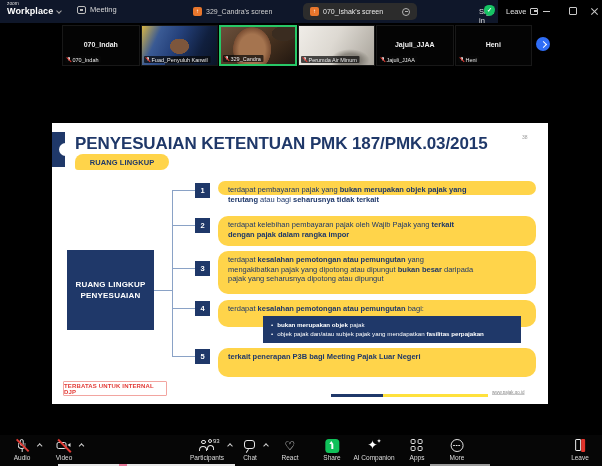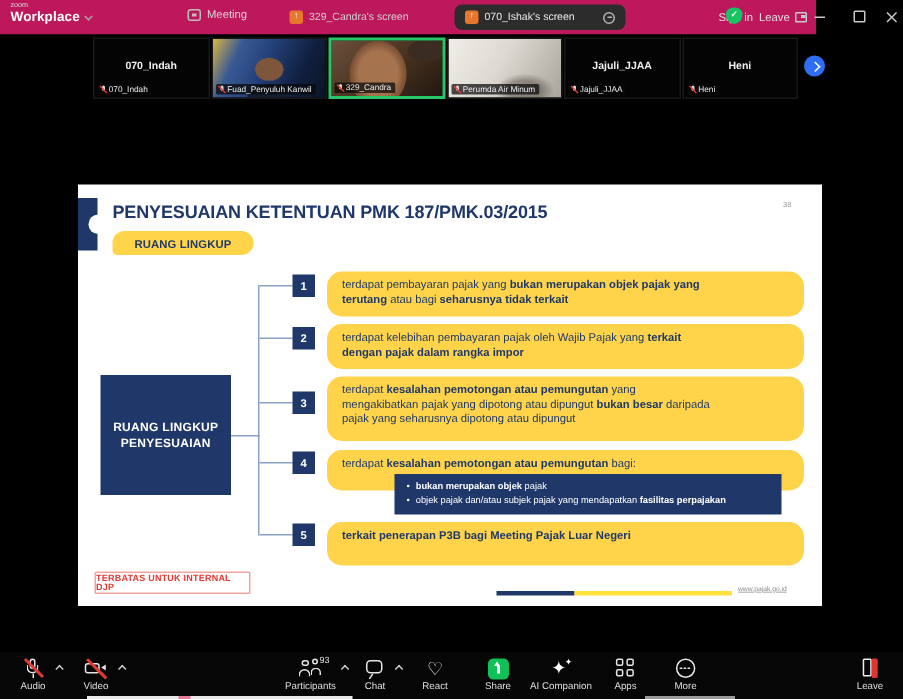--- a/index.html
+++ b/index.html
@@ -4,26 +4,26 @@
 <style>
 :root{
   --navy:#1F3869; --yellow:#FFD44A; --share-green:#10C15A; --accent-blue:#2F6DF6; --mute-red:#E23B34;
 }
 html,body{margin:0;padding:0;background:#000;}
 .app{position:relative;width:602px;height:466px;background:#000;overflow:hidden;
      font-family:"Liberation Sans",sans-serif;}
 .app *{box-sizing:border-box;}
 
 
-.titlebar{position:absolute;left:0;top:0;width:544px;height:23px;background:#be185d;}
+.titlebar{position:absolute;left:0;top:0;width:498px;height:23px;background:#0f172a;}
 .logo{position:absolute;left:7px;top:1px;color:#fff;}
 .logo .sm{display:block;font-size:8px;transform:scale(.6);transform-origin:left top;color:#ddd;height:5px;line-height:8px;}
 .logo .main{display:block;font-size:9px;font-weight:bold;line-height:10px;letter-spacing:.1px;}
 .caret-down{position:absolute;left:57px;top:9px;width:4px;height:4px;border-left:1.2px solid #a8a8a8;border-bottom:1.2px solid #a8a8a8;transform:rotate(-45deg);}
-.meeting{position:absolute;left:77px;top:5px;display:flex;align-items:center;gap:4px;color:#d8d8d8;font-size:7.5px;margin-left:48px;}
+.meeting{position:absolute;left:77px;top:5px;display:flex;align-items:center;gap:4px;color:#d8d8d8;font-size:7.5px;}
 .meeting-icon{width:9px;height:8px;border:1px solid #bdbdbd;border-radius:2px;position:relative;}
 .meeting-icon::after{content:"";position:absolute;left:2px;top:2px;width:3px;height:2px;background:#bdbdbd;}
 .tab{position:absolute;top:3px;height:17px;display:flex;align-items:center;gap:4px;color:#cfcfcf;font-size:7px;}
 .tab-1{left:193px;}
 .tab-2{left:303px;width:114px;background:#2c2c2c;border-radius:5px;padding:0 7px;color:#e8e8e8;}
 .tab-icon{width:9px;height:9px;background:#E8762C;border-radius:2px;position:relative;flex:0 0 auto;}
 .tab-icon::after{content:"↑";position:absolute;left:0;top:0;width:9px;height:9px;color:#fff;font-size:6px;line-height:9px;text-align:center;}
 .stop-icon{margin-left:auto;width:8px;height:8px;border:1px solid #b3b3b3;border-radius:50%;position:relative;flex:0 0 auto;}
 .stop-icon::after{content:"";position:absolute;left:1.5px;top:2.7px;width:3.4px;height:1px;background:#b3b3b3;}
 .signin{position:absolute;left:455px;top:7px;font-size:7.5px;color:#e0e0e0;margin-left:24px;}
@@ -59,21 +59,21 @@
 .t-video-bright{background:
   radial-gradient(ellipse 28px 16px at 68% 88%, rgba(90,86,78,.55) 40%, rgba(0,0,0,0) 70%),
   linear-gradient(120deg,#f0ede8 0%,#ddd9d2 45%,#a9a49b 100%);}
 .next-btn{position:absolute;left:536px;top:37px;width:14px;height:14px;border-radius:50%;background:var(--accent-blue);}
 .next-btn::after{content:"";position:absolute;left:4.5px;top:4.5px;width:4px;height:4px;border-top:1.5px solid #fff;border-right:1.5px solid #fff;transform:rotate(45deg);}
 
 
 .slide{position:absolute;left:52px;top:123px;width:496px;height:281px;background:#fff;color:var(--navy);}
 .accent{position:absolute;left:0;top:9px;width:13px;height:35px;background:var(--navy);}
 .accent::after{content:"";position:absolute;right:-7px;top:11px;width:13px;height:13px;border-radius:50%;background:#fff;}
-.slide-title{position:absolute;left:23px;top:11px;font-size:12px;font-weight:bold;letter-spacing:-.1px;white-space:nowrap;}
+.slide-title{position:absolute;left:23px;top:11px;font-size:17px;font-weight:bold;letter-spacing:-.1px;white-space:nowrap;}
 .page-num{position:absolute;left:470px;top:11px;font-size:10px;color:#999;transform:scale(.5);transform-origin:left top;}
 .badge{position:absolute;left:23px;top:31px;width:94px;height:16px;background:var(--yellow);border-radius:8px 8px 8px 3px;display:flex;align-items:center;justify-content:center;font-size:7.5px;font-weight:bold;letter-spacing:.1px;}
 .scope-box{position:absolute;left:15px;top:127px;width:87px;height:80px;background:var(--navy);color:#fff;display:flex;flex-direction:column;align-items:center;justify-content:center;font-size:8px;font-weight:bold;line-height:11px;text-align:center;letter-spacing:.2px;}
 .vline{position:absolute;left:120px;top:67px;width:1px;height:167px;background:#8aa2c6;}
 .stub{position:absolute;height:1px;background:#8aa2c6;}
 .stub-scope{left:102px;top:167px;width:19px;}
 .numbox{position:absolute;left:143px;width:15px;height:15px;background:var(--navy);color:#fff;font-size:7.5px;font-weight:bold;display:flex;align-items:center;justify-content:center;}
 .ybox{position:absolute;left:166px;width:318px;background:var(--yellow);border-radius:10px;padding:4px 10px 0;font-size:7.5px;line-height:9.6px;white-space:pre-wrap;}
 .ybox b{font-weight:bold;}
 .subbox{position:absolute;left:211px;top:193px;width:258px;height:27px;background:var(--navy);color:#fff;padding:3.5px 6px 0 8px;font-size:6.2px;line-height:9px;}
@@ -217,21 +217,21 @@
     <div class="badge">RUANG LINGKUP</div>
     <div class="scope-box">
       <span>RUANG LINGKUP</span>
       <span>PENYESUAIAN</span>
     </div>
     <div class="vline"></div>
     <div class="stub stub-scope"></div>
     <div id="slide-items">
         <div class="stub" style="left: 121px; width: 22px; top: 67px;"></div>
         <div class="numbox" style="top: 60px;">1</div>
-        <div class="ybox" style="top: 58px; height: 30px;"><span>terdapat pembayaran pajak yang </span><b>bukan merupakan objek pajak yang
+        <div class="ybox" style="top: 58px; height: 14px;"><span>terdapat pembayaran pajak yang </span><b>bukan merupakan objek pajak yang
 terutang</b><span> atau bagi </span><b>seharusnya tidak terkait</b></div>
         <div class="stub" style="left: 121px; width: 22px; top: 102px;"></div>
         <div class="numbox" style="top: 95px;">2</div>
         <div class="ybox" style="top: 93px; height: 30px;"><span>terdapat kelebihan pembayaran pajak oleh Wajib Pajak yang </span><b>terkait
 dengan pajak dalam rangka impor</b></div>
         <div class="stub" style="left: 121px; width: 22px; top: 145px;"></div>
         <div class="numbox" style="top: 138px;">3</div>
         <div class="ybox" style="top: 128px; height: 43px;"><span>terdapat </span><b>kesalahan pemotongan atau pemungutan</b><span> yang
 mengakibatkan pajak yang dipotong atau dipungut </span><b>bukan besar</b><span> daripada
 pajak yang seharusnya dipotong atau dipungut</span></div>

